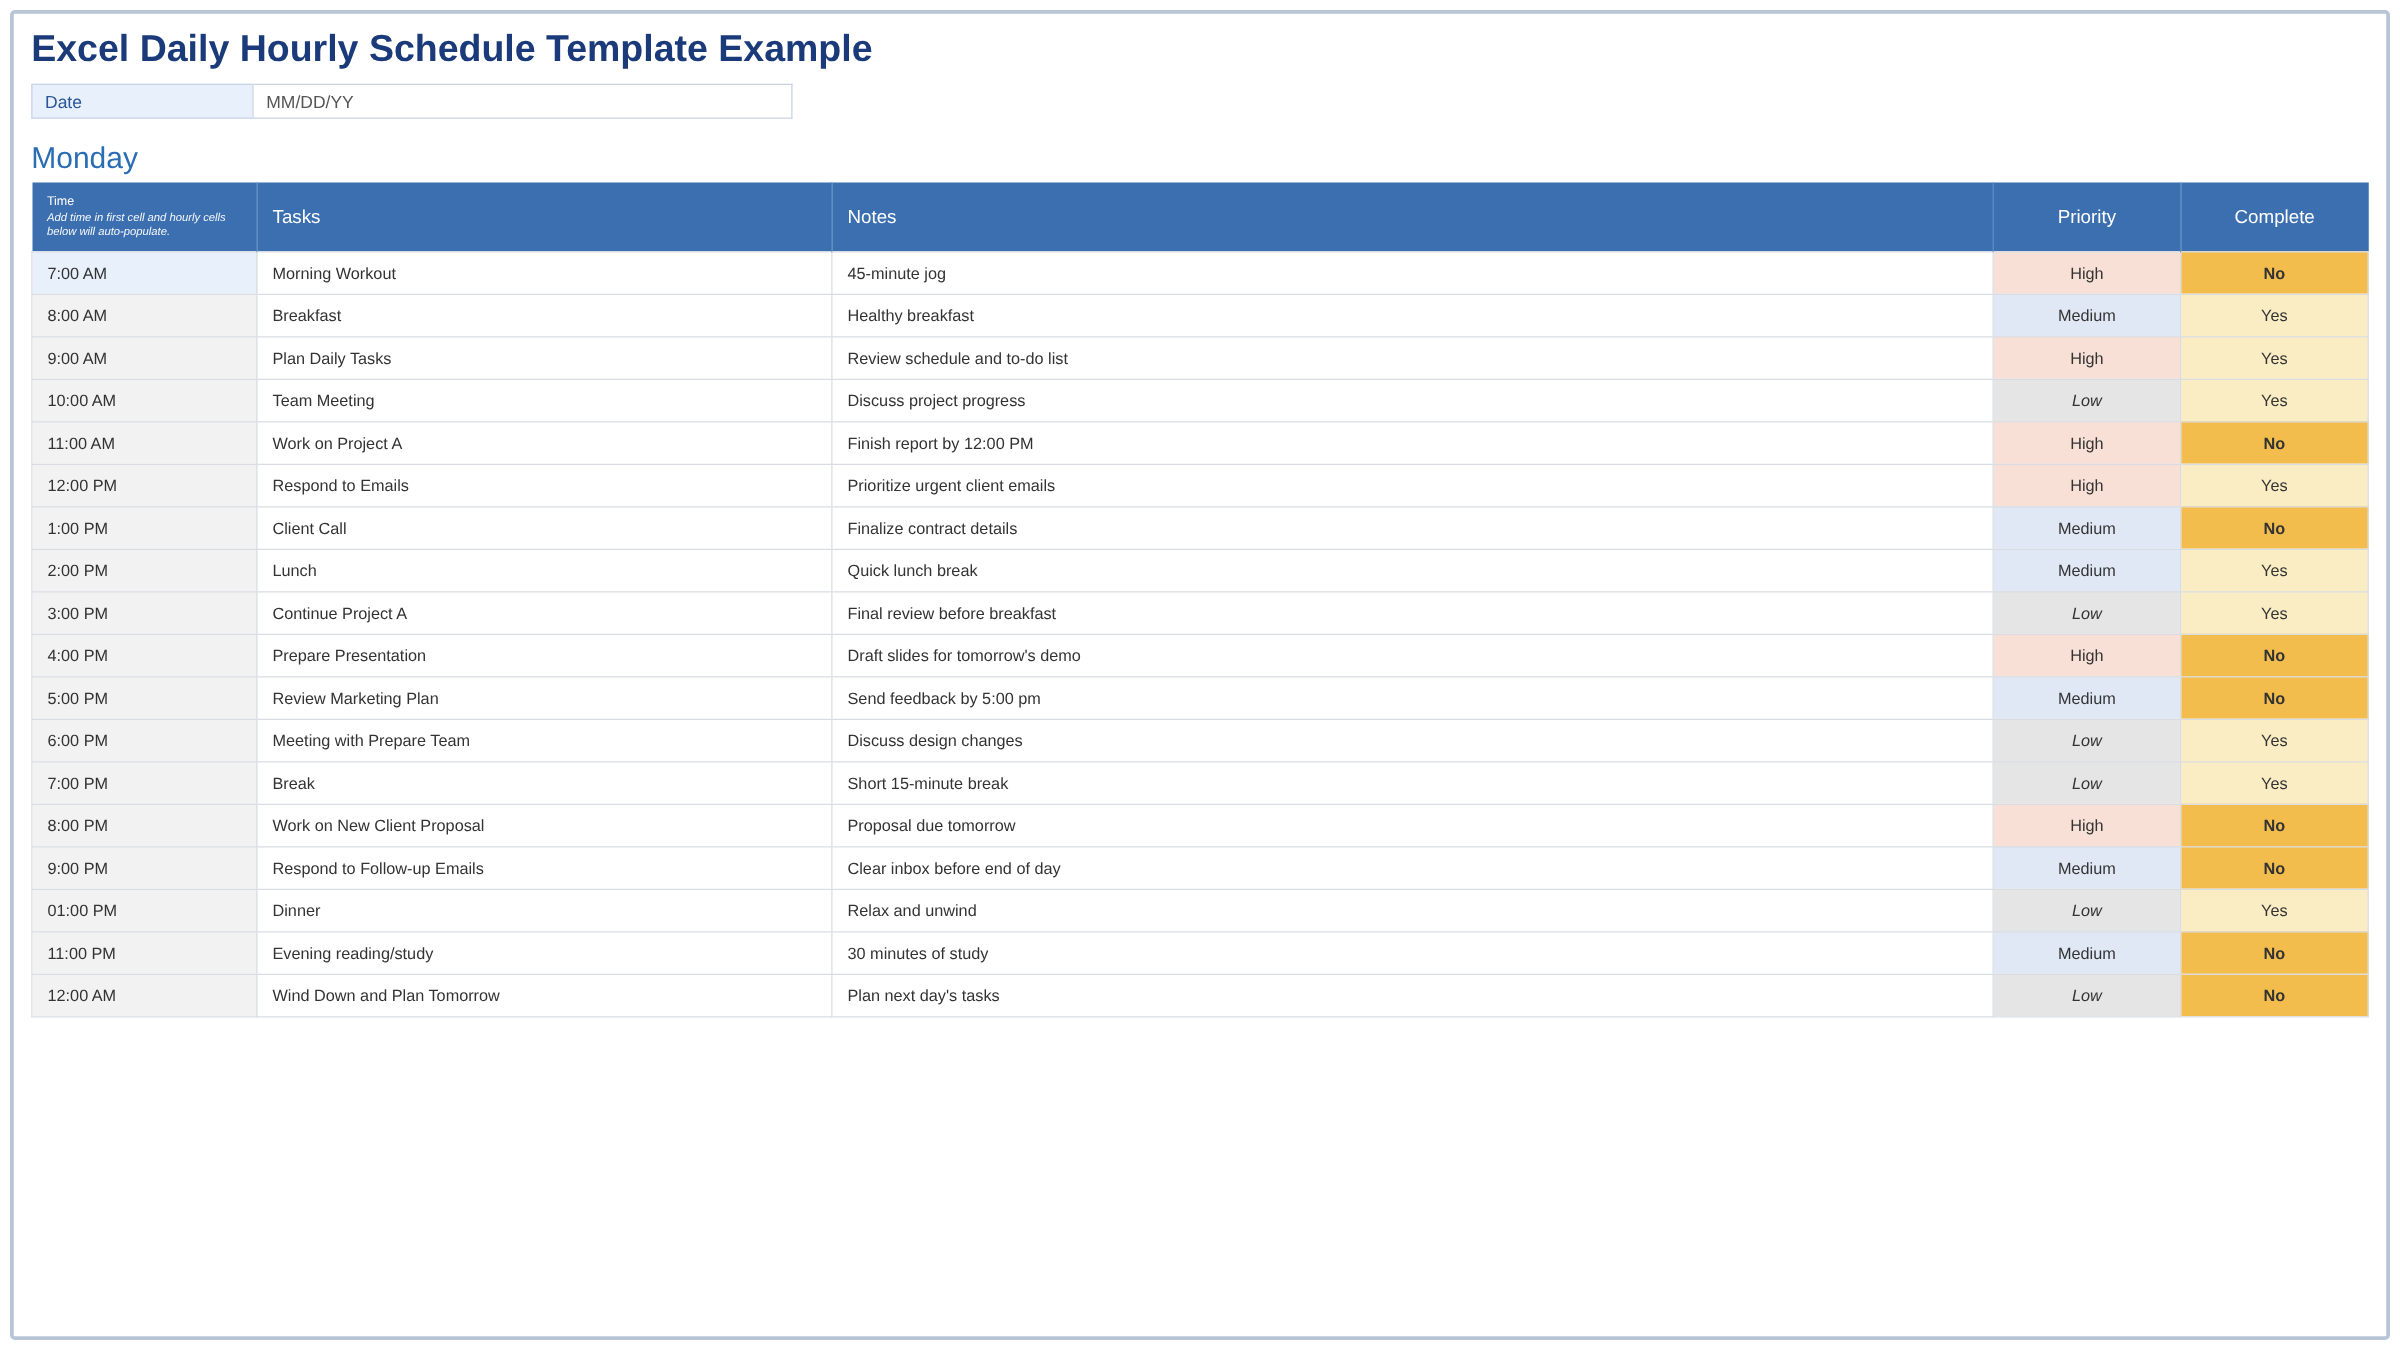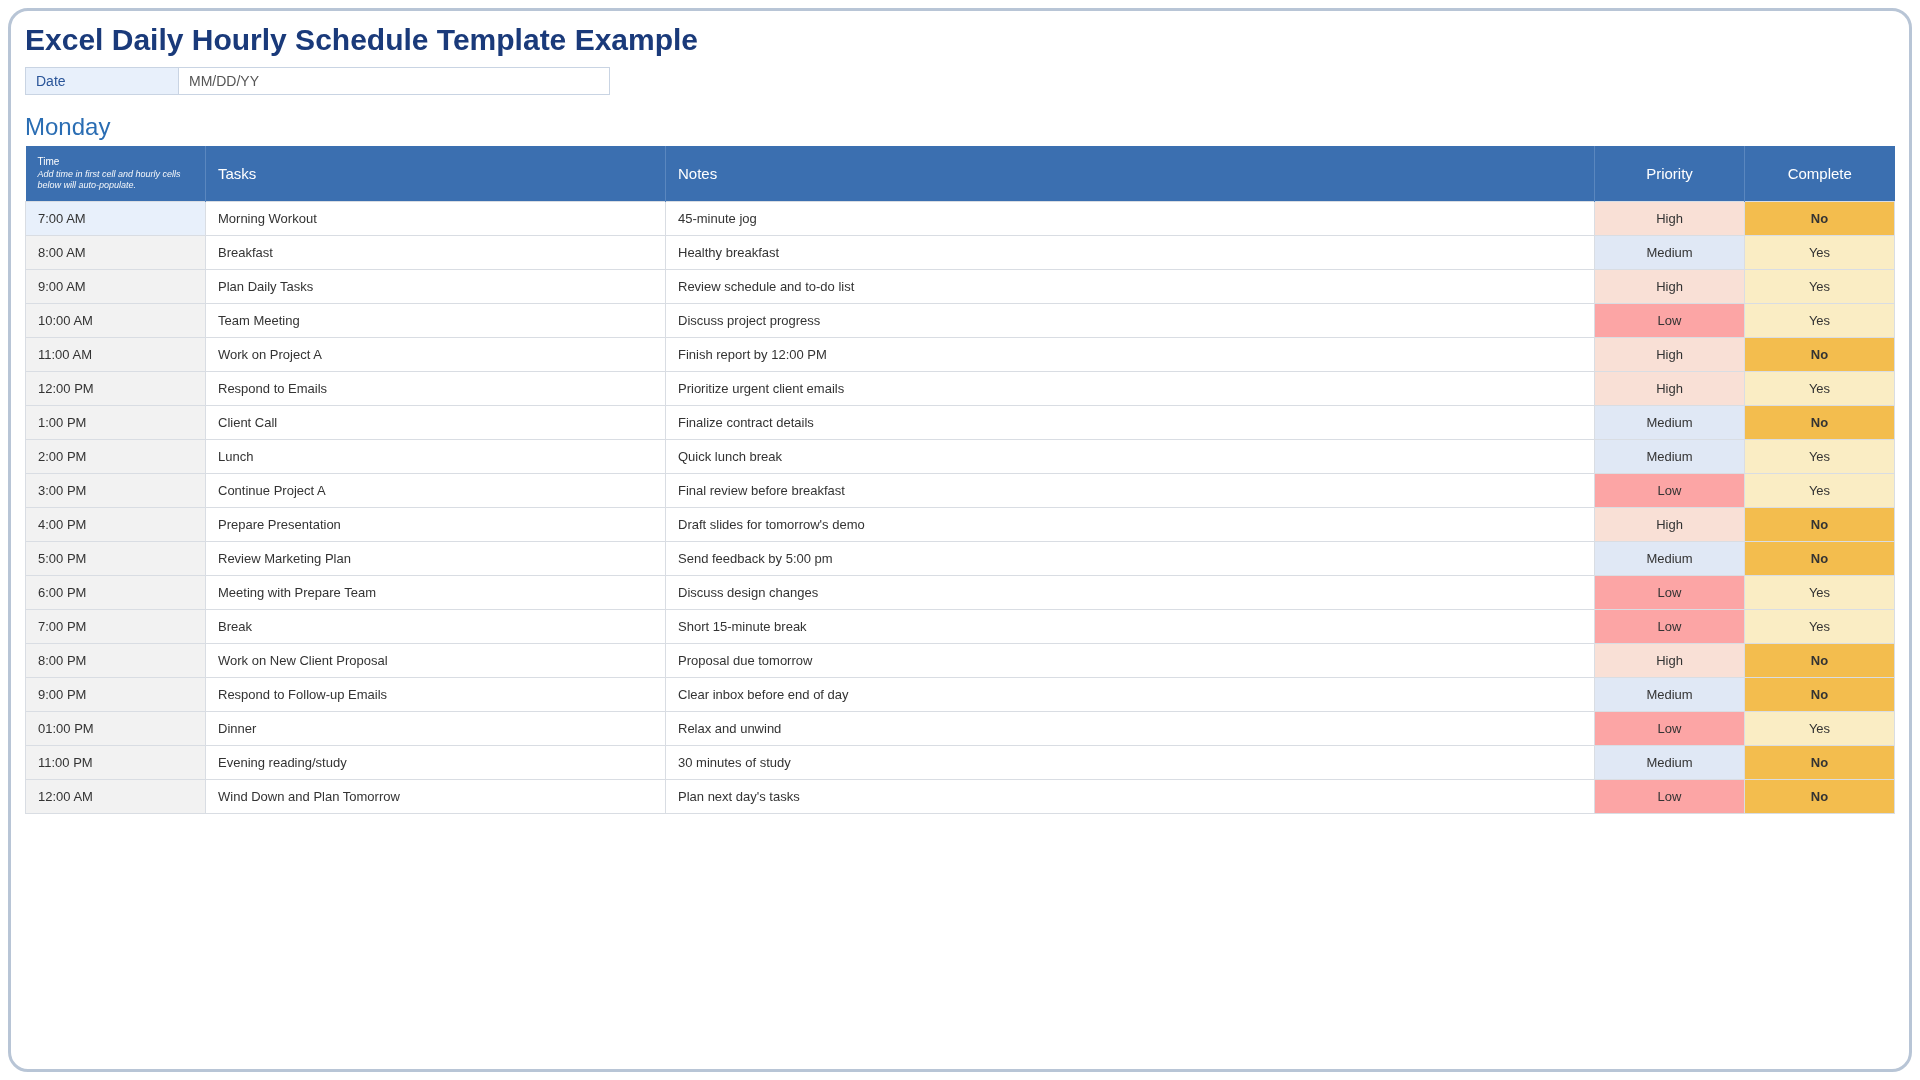--- a/index.html
+++ b/index.html
@@ -3,38 +3,38 @@
 <meta charset="utf-8">
 <style>
   * { box-sizing: border-box; margin: 0; padding: 0; }
   body {
     font-family: "Segoe UI", Arial, sans-serif;
     background: #fff;
     padding: 8px;
   }
   .frame {
     border: 3px solid #b8c5d6;
-    border-radius: 20px;
+    border-radius: 4px;
     padding: 12px 14px 14px 14px;
     width: 100%;
     height: calc(100vh - 16px);
     overflow: hidden;
   }
   .title {
     color: #1a3a7a;
     font-size: 30px;
     font-weight: 700;
     margin-bottom: 10px;
   }
   .date-row {
     display: flex;
     margin-bottom: 18px;
   }
   .date-label {
-    width: 154px;
+    width: 178px;
     background: #e8f0fb;
     border: 1px solid #c9d4e3;
     color: #2a5599;
     padding: 5px 10px;
     font-size: 14px;
   }
   .date-value {
     width: 431px;
     background: #fff;
     border: 1px solid #c9d4e3;
@@ -76,21 +76,21 @@
     padding: 7px 12px;
     font-size: 13px;
     color: #333;
     height: 34px;
   }
   .col-time { background: #f2f2f2; margin-left: 32px; }
   .col-time.first { background: #e8f0fb; }
   .col-priority, .col-complete { text-align: center; }
   .pr-high   { background: #f9e0d6; }
   .pr-medium { background: #e0e8f5; }
-  .pr-low    { background: #fca5a5; }
+  .pr-low    { background: #e5e5e5; font-style: italic; }
   .cp-no     { background: #f3bd4e; font-weight: bold; }
   .cp-yes    { background: #faedc4; }
 </style>
 </head>
 <body>
 
 <div class="frame">
 
   <h1 class="title">Excel Daily Hourly Schedule Template Example</h1>
 

